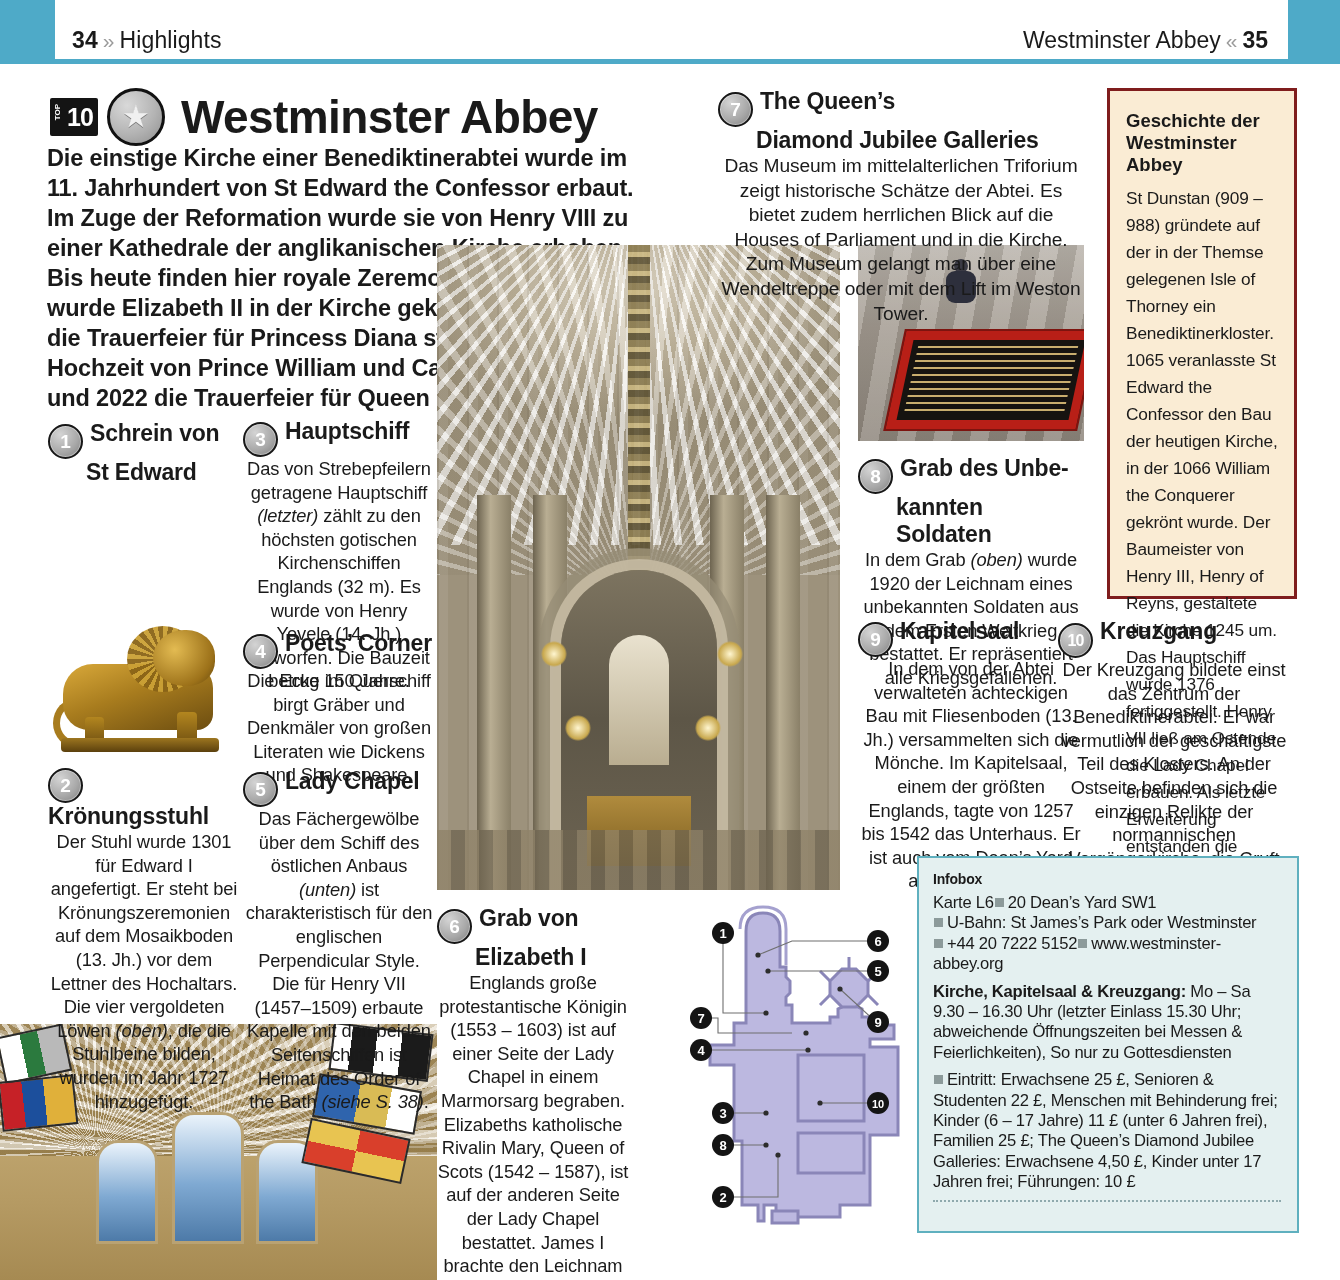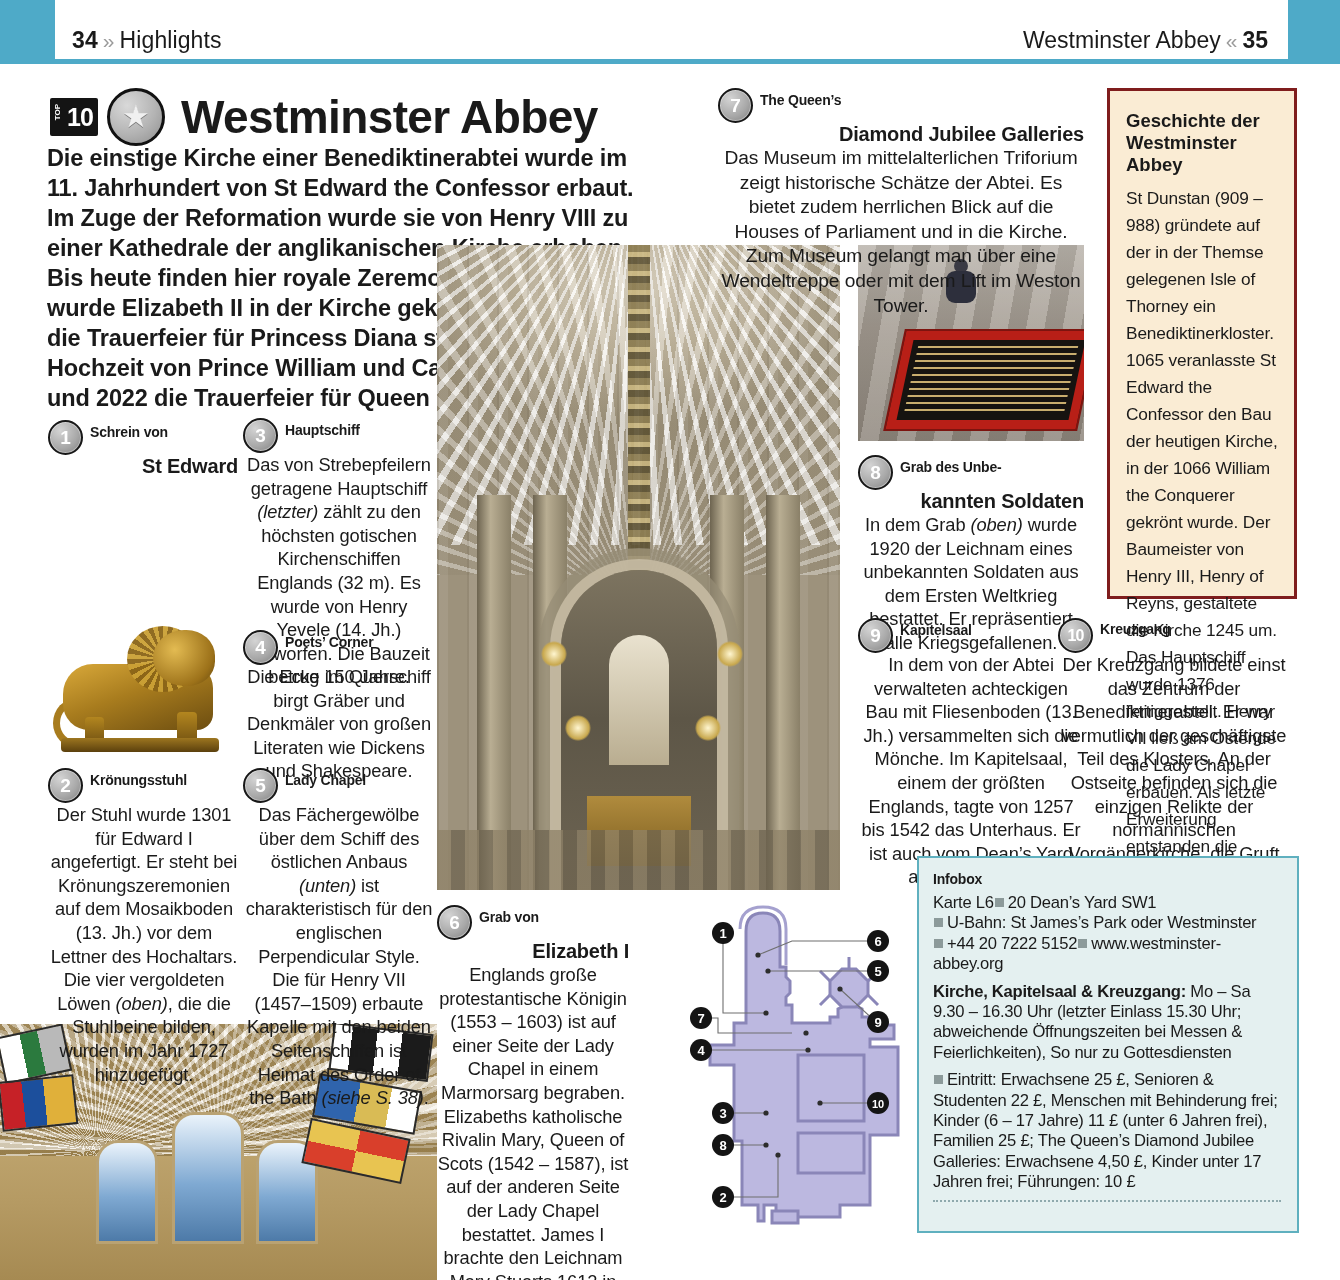--- a/index.html
+++ b/index.html
@@ -45,23 +45,23 @@
 
   
   .num{
     display:inline-block;width:31px;height:31px;border-radius:50%;
     background:radial-gradient(circle at 33% 28%, #d4d4d4 0%, #a8a8a8 58%, #7e7e7e 100%);
     border:2px solid #171717;color:#fff;font-weight:bold;font-size:19px;
     line-height:31px;text-align:center;vertical-align:-7px;margin-right:7px;
     box-shadow:inset 0 0 0 1px rgba(255,255,255,.35);
   }
   .num.n10{font-size:16px;letter-spacing:-1px;}
-  .ent h3{margin:0;display:inline;font-size:14px;font-weight:bold;letter-spacing:-.2px;}
+  .ent h3{margin:0;display:inline;font-size:23px;font-weight:bold;letter-spacing:-.2px;}
   .ent p{margin:0;font-size:18.3px;line-height:23.6px;letter-spacing:-.1px;text-align:center;}
-  .ent .hd2{display:block;margin-left:38px;font-size:20px;font-weight:bold;text-align:right;}
+  .ent .hd2{display:block;margin-left:38px;font-size:23px;font-weight:bold;}
   i{font-style:italic;}
 
   
   .e1{position:absolute;left:48px;top:420px;width:190px;}
   .e1 p{margin-top:2px;}
   .e2{position:absolute;left:48px;top:768px;width:192px;}
   .e3{position:absolute;left:243px;top:418px;width:192px;}
   .e4{position:absolute;left:243px;top:630px;width:192px;}
   .e5{position:absolute;left:243px;top:768px;width:192px;}
   .e6{position:absolute;left:437px;top:905px;width:192px;}

